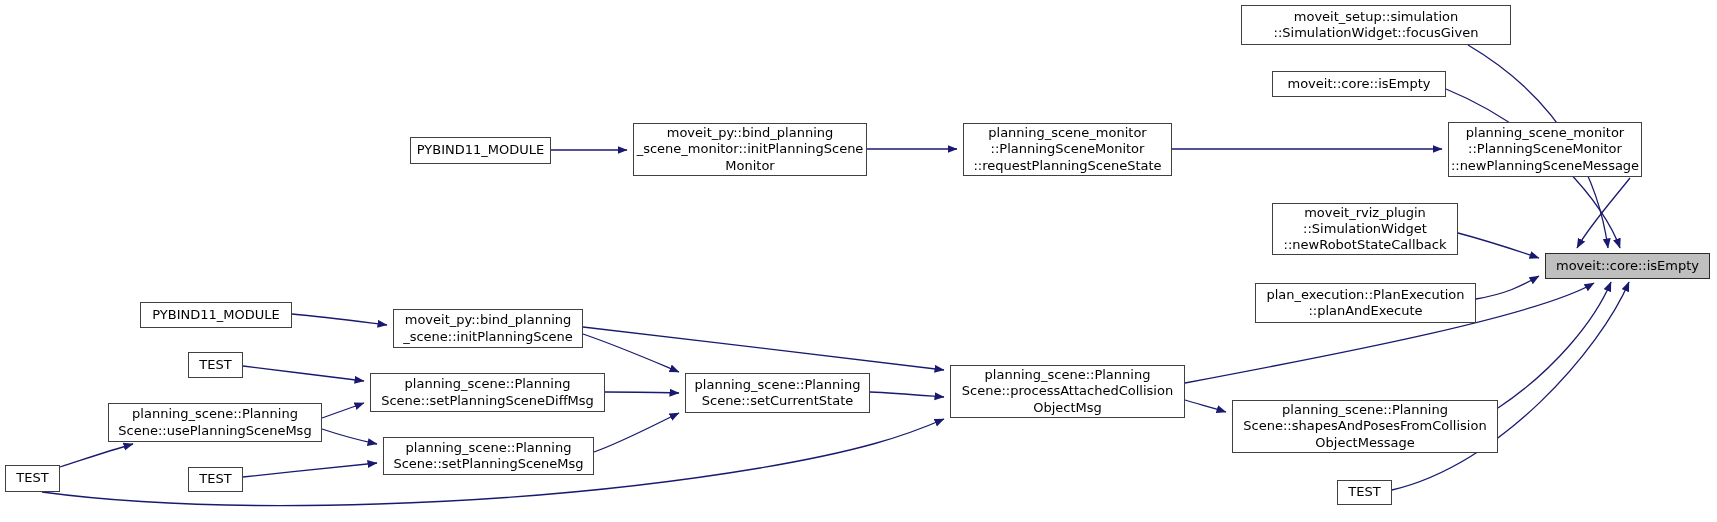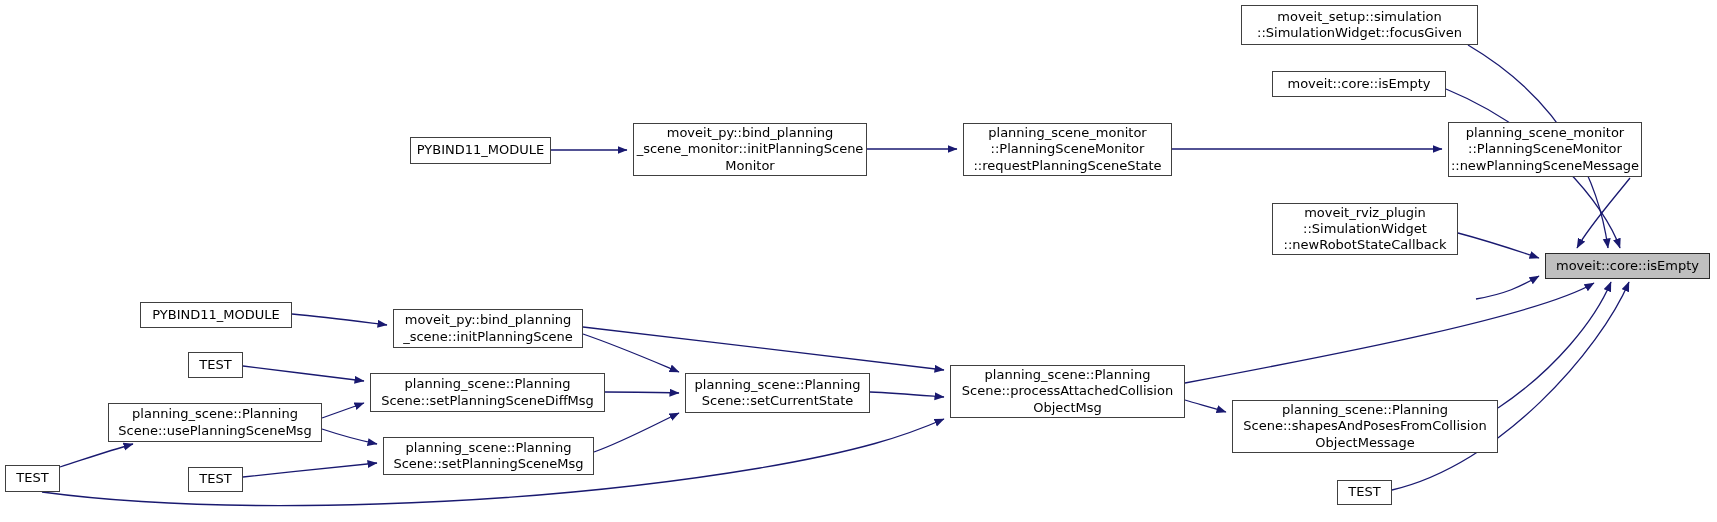--- a/index.html
+++ b/index.html
@@ -77,37 +77,39 @@
     <path class="edge" marker-end="url(#arrow)" d="M 60,467 C 85,459 108,451 133,444"></path>
     <path class="edge" marker-end="url(#arrow)" d="M 42,492 C 220,516 520,508 760,468 C 860,451 905,436 944,419"></path>
     <path class="edge" marker-end="url(#arrow)" d="M 243,477 C 288,472 330,468 377,463"></path>
     <path class="edge" marker-end="url(#arrow)" d="M 594,452 C 622,442 650,427 679,413"></path>
     <path class="edge" marker-end="url(#arrow)" d="M 1185,383 C 1350,352 1540,315 1594,283"></path>
     <path class="edge" marker-end="url(#arrow)" d="M 1185,400 C 1198,404 1210,407 1226,412"></path>
     <path class="edge" marker-end="url(#arrow)" d="M 1498,408 C 1555,370 1595,320 1611,282"></path>
     <path class="edge" marker-end="url(#arrow)" d="M 1392,490 C 1500,465 1600,350 1629,282"></path>
   </svg>
 
-  <div class="node" style="left:1241px; top:5px;   width:237px; height:40px;">moveit_setup::simulation
+  <div class="node" style="left:1241px; top:5px;   width:270px; height:40px;">moveit_setup::simulation
 ::SimulationWidget::focusGiven</div>
   <div class="node" style="left:1272px; top:71px;  width:174px; height:26px;">moveit::core::isEmpty</div>
   <div class="node" style="left:410px;  top:137px; width:141px; height:27px;">PYBIND11_MODULE</div>
   <div class="node" style="left:633px;  top:123px; width:234px; height:53px;">moveit_py::bind_planning
 _scene_monitor::initPlanningScene
 Monitor</div>
   <div class="node" style="left:963px;  top:123px; width:209px; height:53px;">planning_scene_monitor
 ::PlanningSceneMonitor
 ::requestPlanningSceneState</div>
   <div class="node" style="left:1448px; top:122px; width:194px; height:55px;">planning_scene_monitor
 ::PlanningSceneMonitor
 ::newPlanningSceneMessage</div>
   <div class="node" style="left:1272px; top:203px; width:186px; height:52px;">moveit_rviz_plugin
 ::SimulationWidget
 ::newRobotStateCallback</div>
   <div class="node target" style="left:1545px; top:253px; width:165px; height:26px;">moveit::core::isEmpty</div>
+  <div class="node" style="left:1255px; top:283px; width:221px; height:40px;">plan_execution::PlanExecution
+::planAndExecute</div>
   <div class="node" style="left:140px;  top:302px; width:152px; height:26px;">PYBIND11_MODULE</div>
   <div class="node" style="left:393px;  top:309px; width:190px; height:39px;">moveit_py::bind_planning
 _scene::initPlanningScene</div>
   <div class="node" style="left:188px;  top:352px; width:55px;  height:26px;">TEST</div>
   <div class="node" style="left:370px;  top:373px; width:235px; height:39px;">planning_scene::Planning
 Scene::setPlanningSceneDiffMsg</div>
   <div class="node" style="left:685px;  top:373px; width:185px; height:40px;">planning_scene::Planning
 Scene::setCurrentState</div>
   <div class="node" style="left:950px;  top:365px; width:235px; height:53px;">planning_scene::Planning
 Scene::processAttachedCollision

